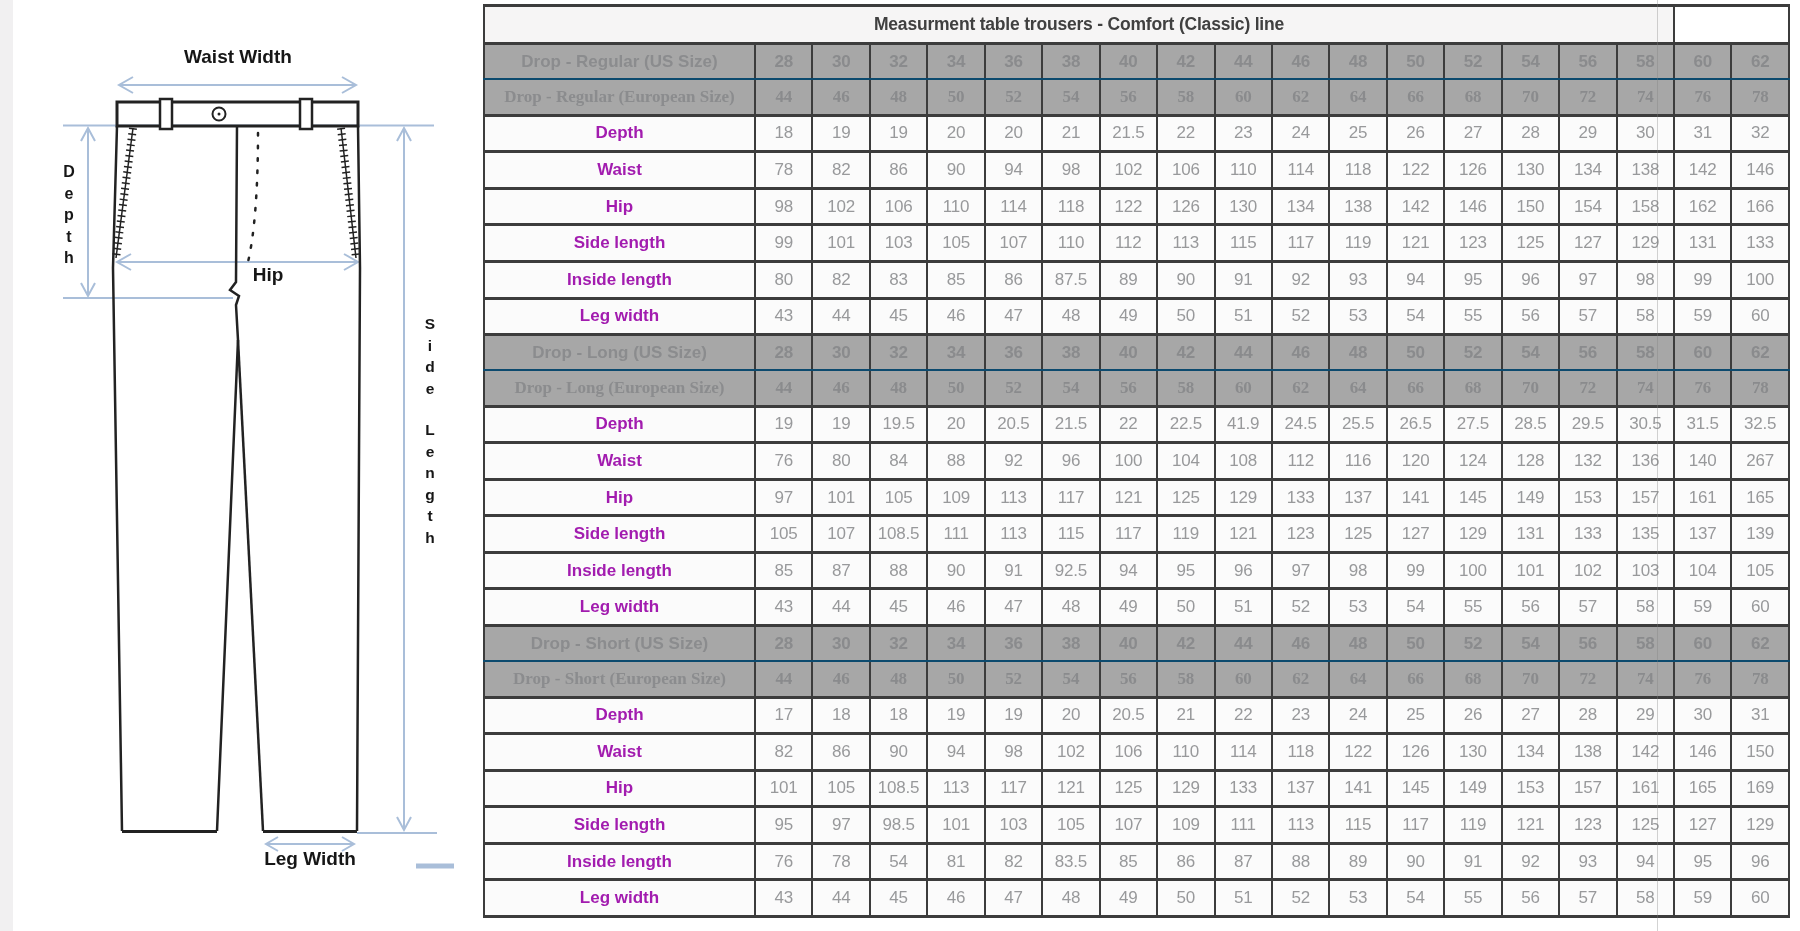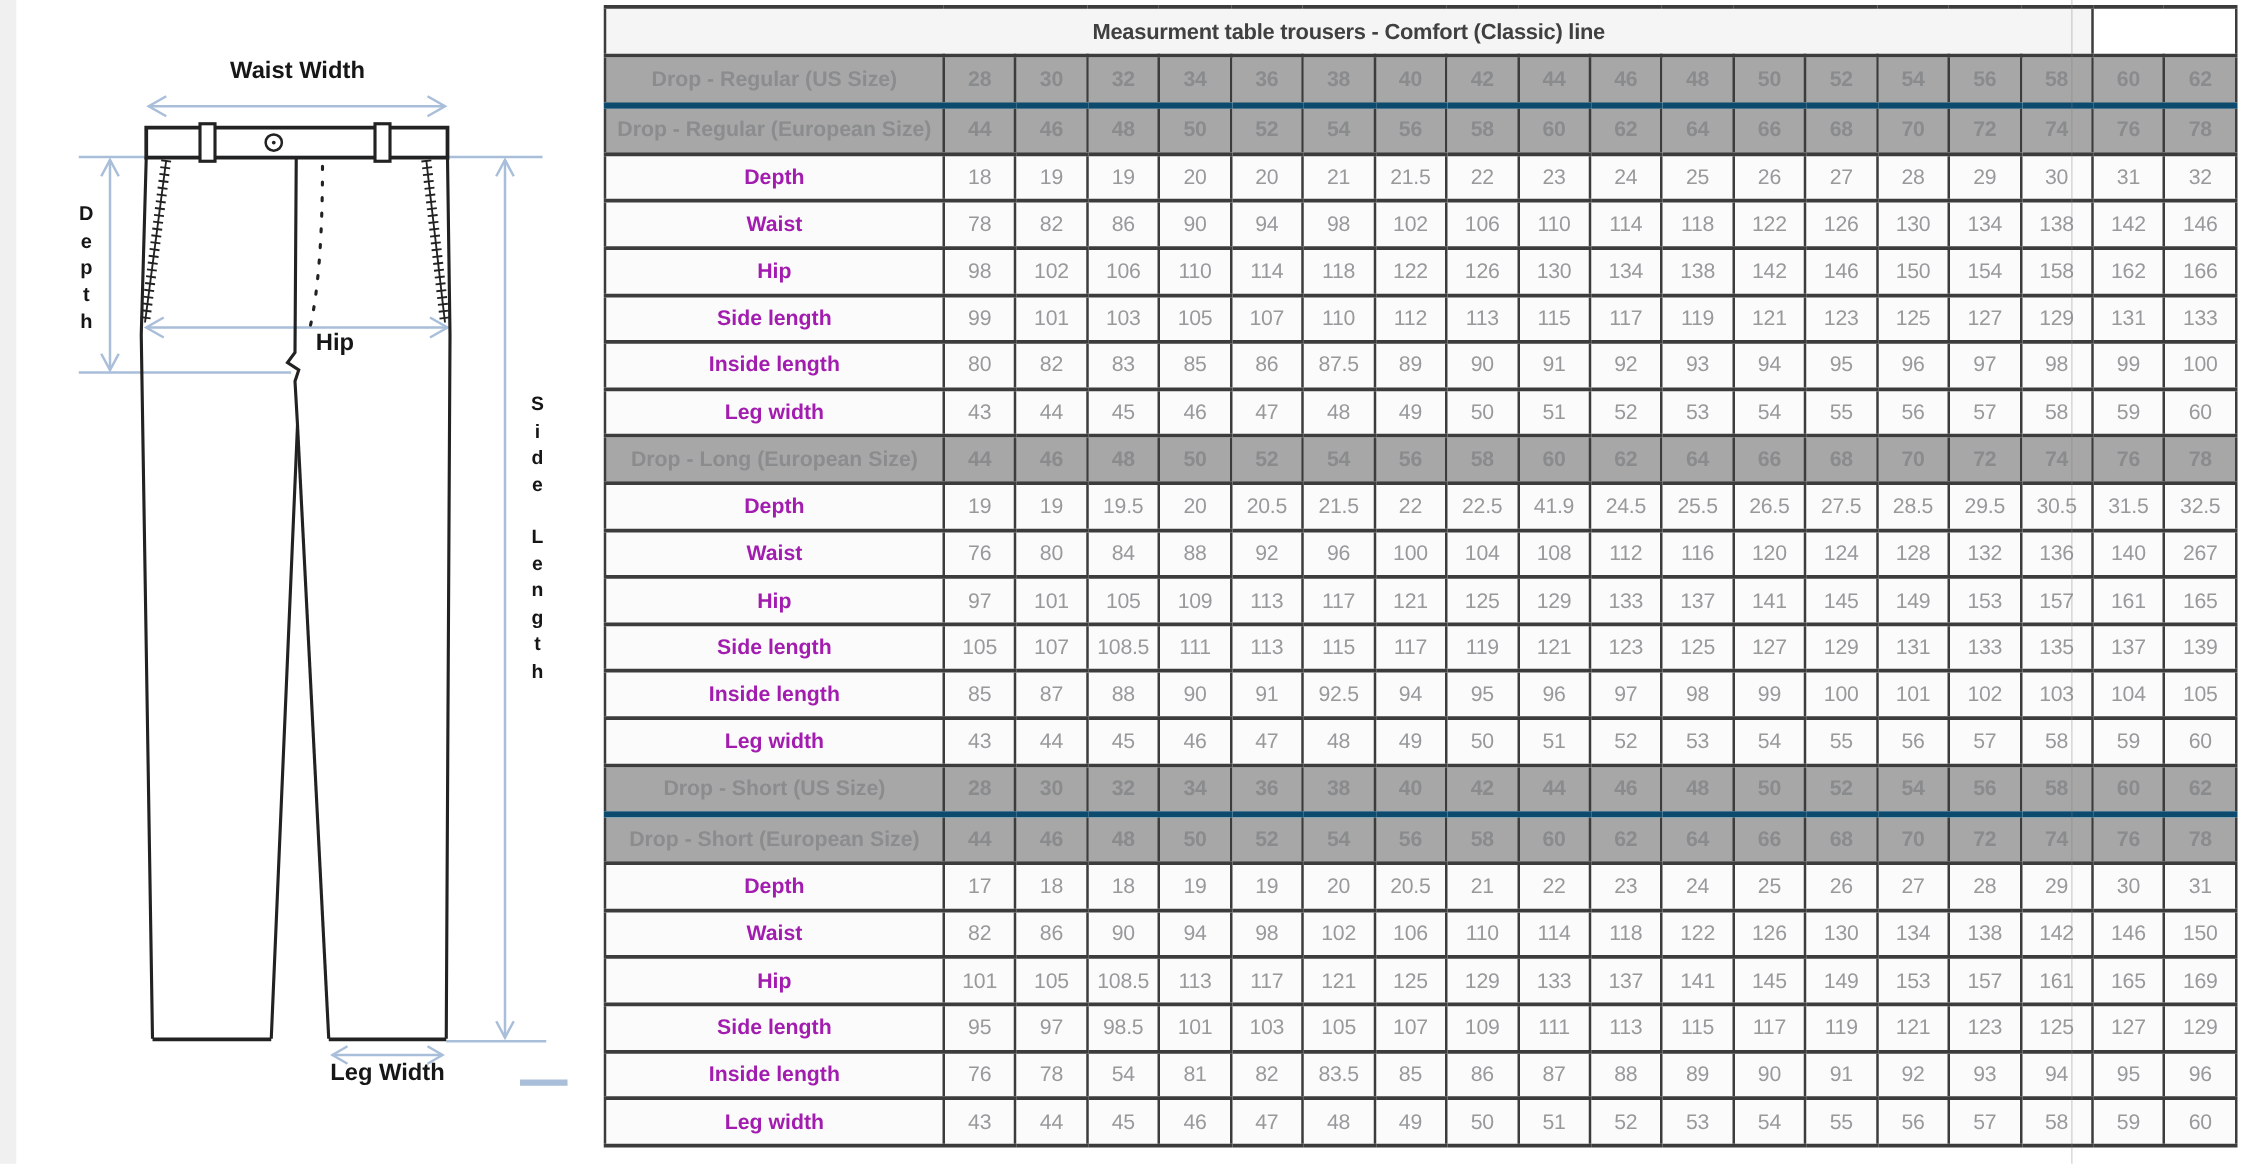--- a/index.html
+++ b/index.html
@@ -25,22 +25,22 @@
     border:2px solid #3c3c3c;border-top-width:3px;border-bottom-width:3px;
     text-align:center;vertical-align:middle;padding:0;
     font-size:17px;color:#98999b;letter-spacing:-0.2px;background:#fbfbfb;
     overflow:hidden;white-space:nowrap;
   }
   tr.title-row td.title-cell{
     background:#f6f5f5;color:#404040;font-weight:bold;font-size:17.5px;
   }
   td.title-empty{background:#ffffff;}
   tr.size-row td{background:#a7a7a7;color:#8a8b8d;font-weight:bold;}
-  tr.size-row.us td{border-bottom:5px solid #0c4a6e;}
-  tr.size-row.eu td{border-top:2px solid #9b9b9b;}
+  tr.size-row.us td{border-bottom:2px solid #0c4a6e;}
+  tr.size-row.eu td{border-top:2px solid #9b9b9b;font-family:Liberation Serif, serif;}
   td.label{font-weight:bold;color:#a21caf;letter-spacing:0;}
   tr.size-row td.label{color:#8b8c8e;}
   .stitch-line{position:absolute;left:1657px;top:0;width:1px;height:931px;
     background:rgba(130,130,130,0.35);pointer-events:none;}
 </style>
 </head>
 <body>
 
 <div class="left-strip"></div>
 
@@ -308,20 +308,41 @@
           <td>52</td>
           <td>53</td>
           <td>54</td>
           <td>55</td>
           <td>56</td>
           <td>57</td>
           <td>58</td>
           <td>59</td>
           <td>60</td>
         </tr>
+        <tr class="size-row us">
+          <td class="label">Drop - Long (US Size)</td>
+          <td>28</td>
+          <td>30</td>
+          <td>32</td>
+          <td>34</td>
+          <td>36</td>
+          <td>38</td>
+          <td>40</td>
+          <td>42</td>
+          <td>44</td>
+          <td>46</td>
+          <td>48</td>
+          <td>50</td>
+          <td>52</td>
+          <td>54</td>
+          <td>56</td>
+          <td>58</td>
+          <td>60</td>
+          <td>62</td>
+        </tr>
         <tr class="size-row eu">
           <td class="label">Drop - Long (European Size)</td>
           <td>44</td>
           <td>46</td>
           <td>48</td>
           <td>50</td>
           <td>52</td>
           <td>54</td>
           <td>56</td>
           <td>58</td>

